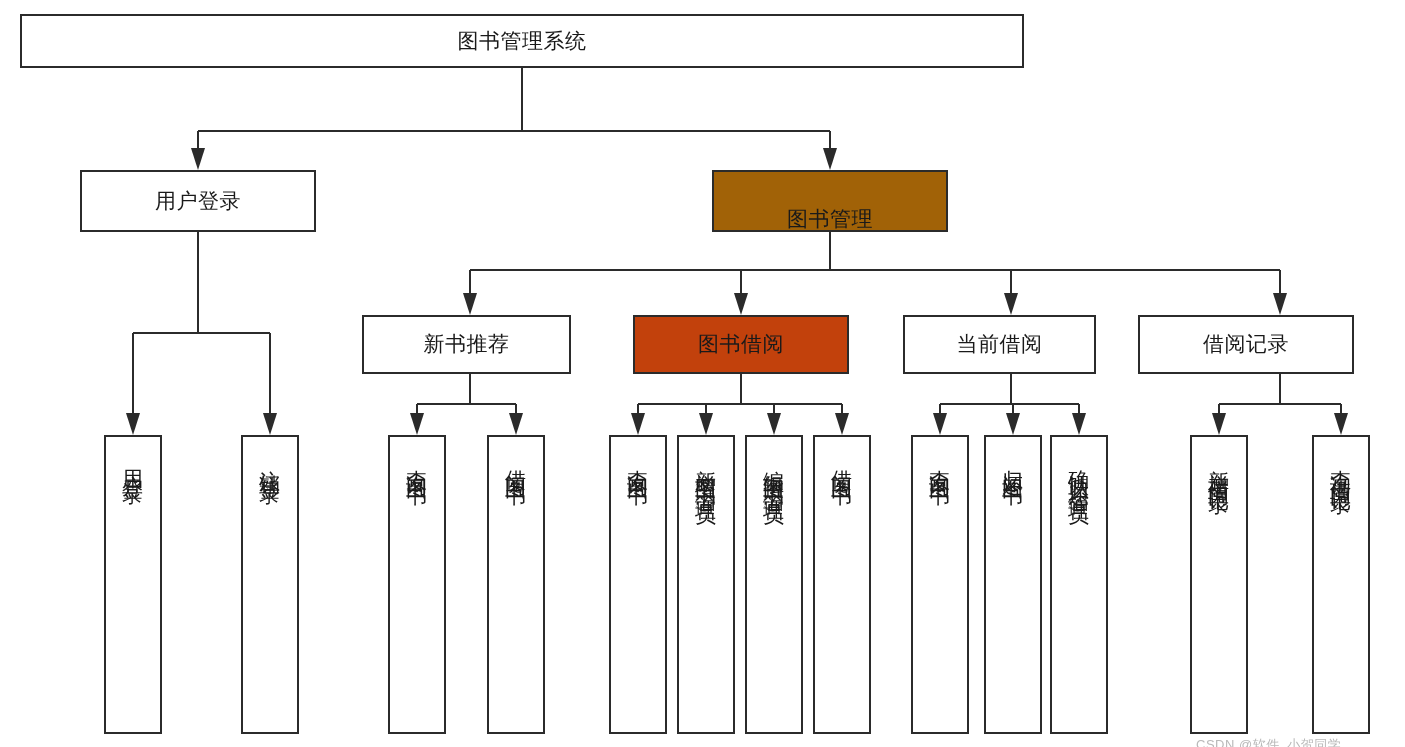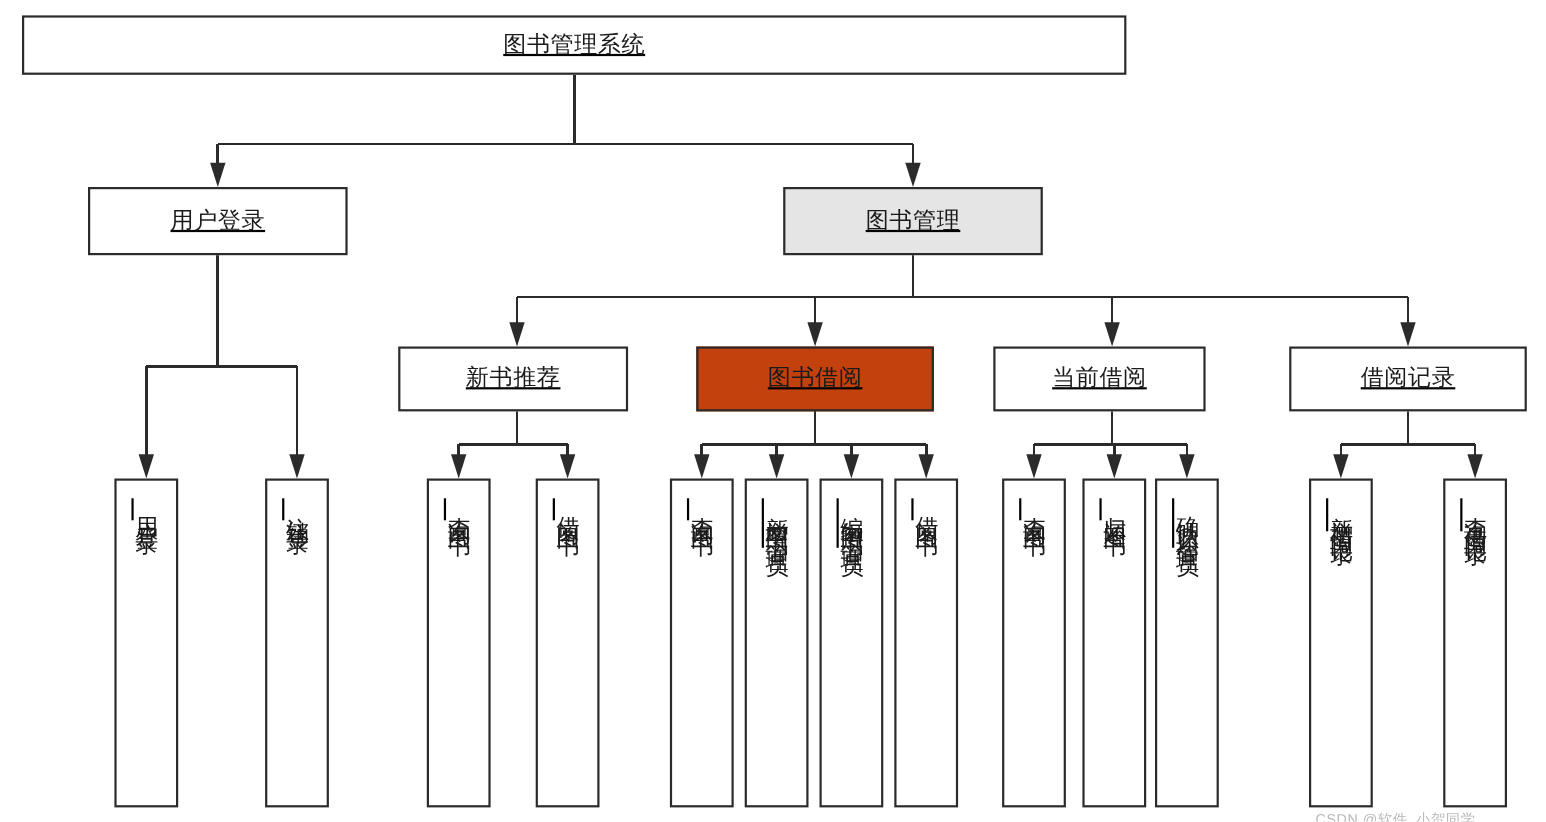--- a/index.html
+++ b/index.html
@@ -28,21 +28,20 @@
   }
   .node-box {
     position: absolute;
     box-sizing: border-box;
     background: #ffffff;
     border: 2px solid #f97316;
     display: flex;
     align-items: center;
     justify-content: center;
     overflow: hidden;
-    text-decoration: underline;
   }
   .node-label {
     color: #1a1a1a;
     line-height: 1.06;
     text-align: center;
     letter-spacing: 0.5px;
     white-space: nowrap;
   }
   .node-h .node-label {
     font-size: 21px;
@@ -131,33 +130,33 @@
       </g>
   </svg>
 
   <div id="node-layer">
       <div class="node-box node-h" style="left: 20px; top: 14px; width: 1004px; height: 54px; border-color: rgb(43, 43, 43); background: rgb(255, 255, 255);">
         <span class="node-label" style="color: rgb(26, 26, 26);">图书管理系统</span>
       </div>
       <div class="node-box node-h" style="left: 80px; top: 170px; width: 236px; height: 62px; border-color: rgb(43, 43, 43); background: rgb(255, 255, 255);">
         <span class="node-label" style="color: rgb(26, 26, 26);">用户登录</span>
       </div>
-      <div class="node-box node-h" style="left: 712px; top: 170px; width: 236px; height: 62px; border-color: rgb(43, 43, 43); background: #e5e5e5;">
+      <div class="node-box node-h" style="left: 712px; top: 170px; width: 236px; height: 62px; border-color: rgb(43, 43, 43); background: #a16207; align-items: flex-end;">
         <span class="node-label" style="color: rgb(26, 26, 26);">图书管理</span>
       </div>
       <div class="node-box node-h" style="left: 362px; top: 315px; width: 209px; height: 59px; border-color: rgb(43, 43, 43); background: rgb(255, 255, 255);">
         <span class="node-label" style="color: rgb(26, 26, 26);">新书推荐</span>
       </div>
       <div class="node-box node-h" style="left: 633px; top: 315px; width: 216px; height: 59px; border-color: rgb(43, 43, 43); background: #c2410c;">
         <span class="node-label" style="color: rgb(26, 26, 26);">图书借阅</span>
       </div>
       <div class="node-box node-h" style="left: 903px; top: 315px; width: 193px; height: 59px; border-color: rgb(43, 43, 43); background: rgb(255, 255, 255);">
         <span class="node-label" style="color: rgb(26, 26, 26);">当前借阅</span>
       </div>
-      <div class="node-box node-h" style="left: 1172px; top: 315px; width: 216px; height: 59px; border-color: rgb(43, 43, 43); background: rgb(255, 255, 255);">
+      <div class="node-box node-h" style="left: 1138px; top: 315px; width: 216px; height: 59px; border-color: rgb(43, 43, 43); background: rgb(255, 255, 255);">
         <span class="node-label" style="color: rgb(26, 26, 26);">借阅记录</span>
       </div>
       <div class="node-box node-v" style="left: 104px; top: 435px; width: 58px; height: 299px; border-color: rgb(43, 43, 43); background: rgb(255, 255, 255);">
         <span class="node-label" style="color: rgb(26, 26, 26);">用户登录</span>
       </div>
       <div class="node-box node-v" style="left: 241px; top: 435px; width: 58px; height: 299px; border-color: rgb(43, 43, 43); background: rgb(255, 255, 255);">
         <span class="node-label" style="color: rgb(26, 26, 26);">注销登录</span>
       </div>
       <div class="node-box node-v" style="left: 388px; top: 435px; width: 58px; height: 299px; border-color: rgb(43, 43, 43); background: rgb(255, 255, 255);">
         <span class="node-label" style="color: rgb(26, 26, 26);">查询图书</span>

